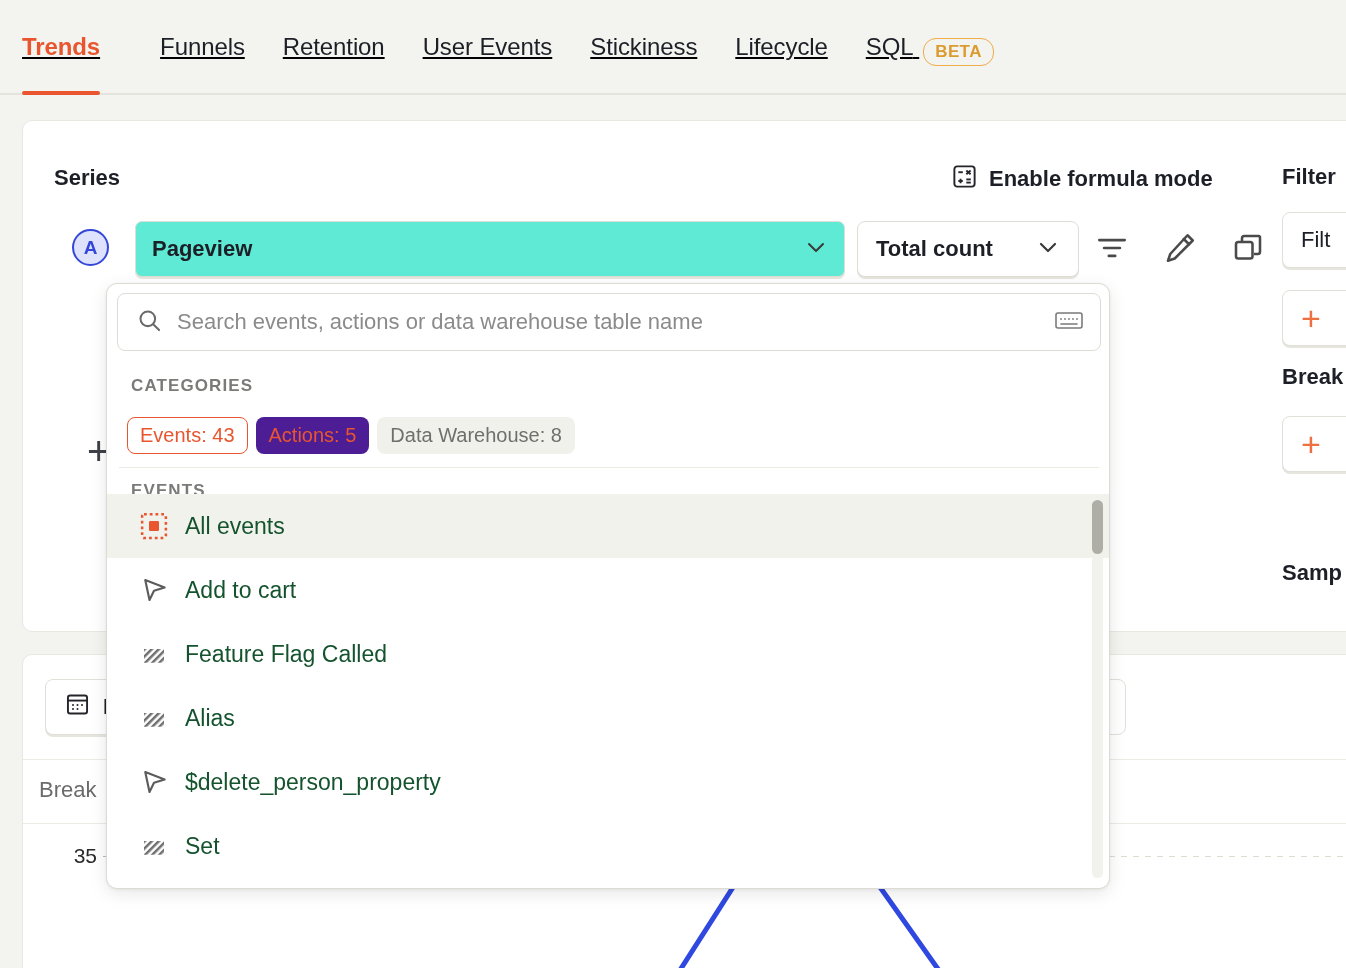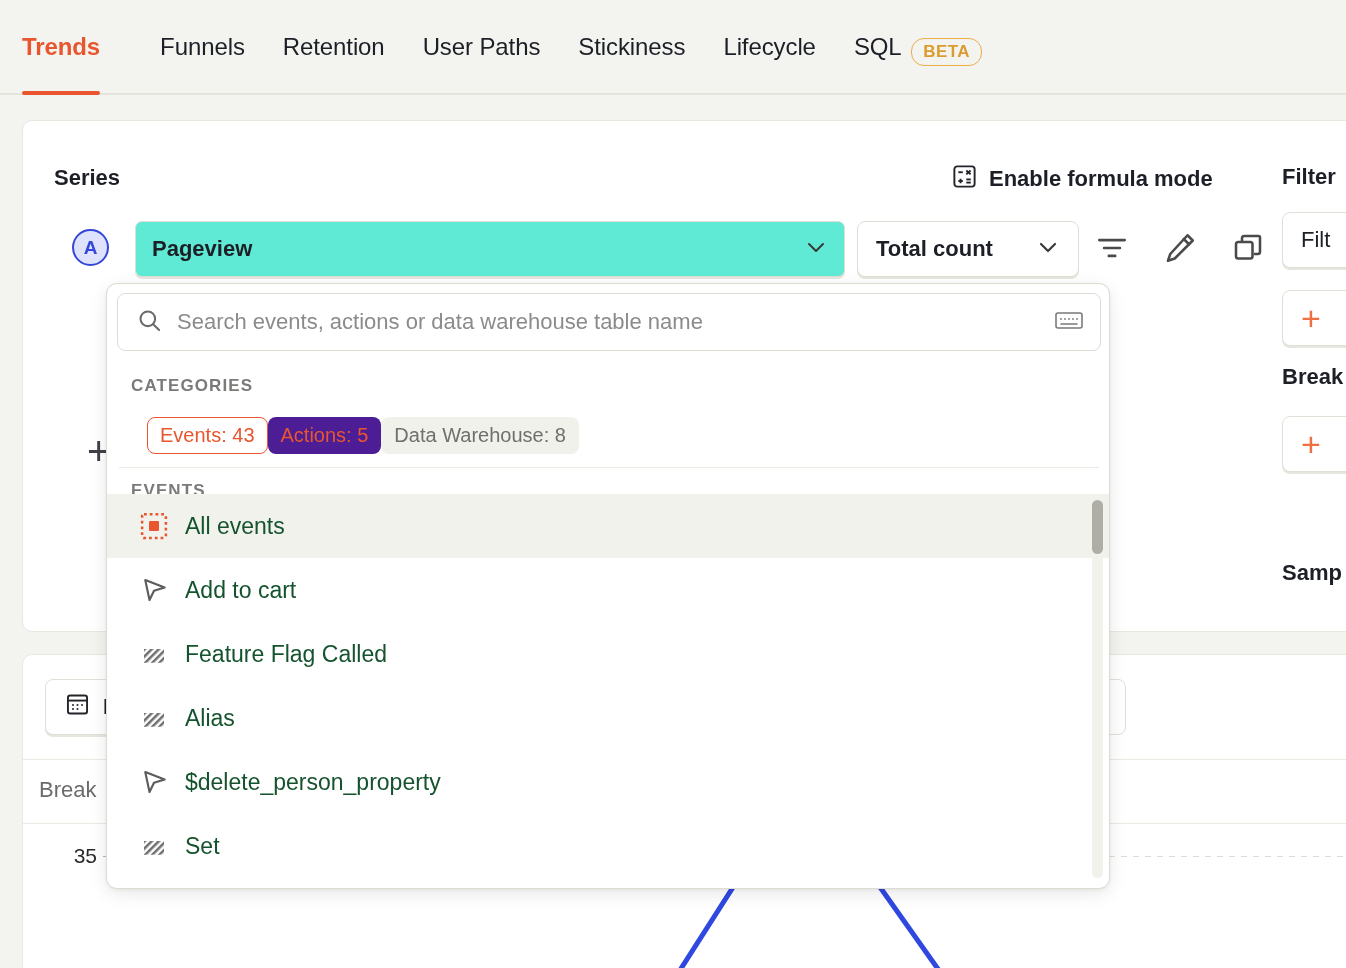--- a/index.html
+++ b/index.html
@@ -12,21 +12,21 @@
   }
   #root { position: relative; width: 1346px; height: 968px; }
 
   
   .tabbar {
     position: absolute; top: 0; left: 0; width: 1346px; height: 98px;
     background: #f3f4ef;
   }
   .tabbar-inner {
     position: absolute; left: 22px; top: 30px;
-    display: flex; align-items: center; gap: 0;
+    display: flex; align-items: center; gap: 0; text-decoration: underline;
   }
   .tab {
     font-size: 24px; color: #1d1f27; letter-spacing: -0.1px;
     padding: 0 38px 0 0; cursor: pointer; white-space: nowrap;
     line-height: 34px; position: relative;
   }
   .tab.first { padding-right: 60px; }
   .tab.active { color: #e8552e; font-weight: 700; }
   .tab-underline {
     position: absolute; left: 22px; top: 91px; width: 78px; height: 4px;
@@ -159,21 +159,21 @@
     flex: 1; border: none; outline: none; background: transparent;
     font-family: "Liberation Sans", sans-serif; font-size: 22px; color: #1d1f27;
     margin-left: 14px;
   }
   .search-input::placeholder { color: #8b8b8b; }
 
   .sec-label {
     position: absolute; font-size: 17px; font-weight: 700; letter-spacing: 1.1px;
     color: #7a7a78;
   }
-  .chips { position: absolute; left: 40px; top: 133px; display: flex; }
+  .chips { position: absolute; left: 20px; top: 133px; display: flex; gap: 8px; }
   .chip {
     border-radius: 8px; font-size: 20px; padding: 7px 12px 8px; line-height: 1;
     border: 1.5px solid transparent; white-space: nowrap; cursor: pointer;
   }
   .chip.active { color: #e8552e; border-color: #e8552e; background: #fff; }
   .chip.muted-orange { color: #e8552e; background: #4c1d95; }
   .chip.muted-gray { color: #6f6f6f; background: #f1f1eb; }
 
   .pop-divider { position: absolute; left: 12px; top: 183px; width: 980px; height: 1px; background: #eaeae2; }
 
@@ -198,21 +198,21 @@
 </head>
 <body>
 
 <div id="root">
 
   <div class="tabbar">
     <div class="tabbar-inner">
       <div class="tab active first"><span>Trends</span></div>
       <div class="tab"><span>Funnels</span></div>
       <div class="tab"><span>Retention</span></div>
-      <div class="tab"><span>User Paths</span></div>
+      <div class="tab"><span>User Events</span></div>
       <div class="tab"><span>Stickiness</span></div>
       <div class="tab"><span>Lifecycle</span></div>
       <div class="tab" style="padding-right:0">
         <span>SQL</span>
         <span class="beta-badge">BETA</span>
       </div>
     </div>
     <div class="tabbar-rule"></div>
     <div class="tab-underline"></div>
   </div>

